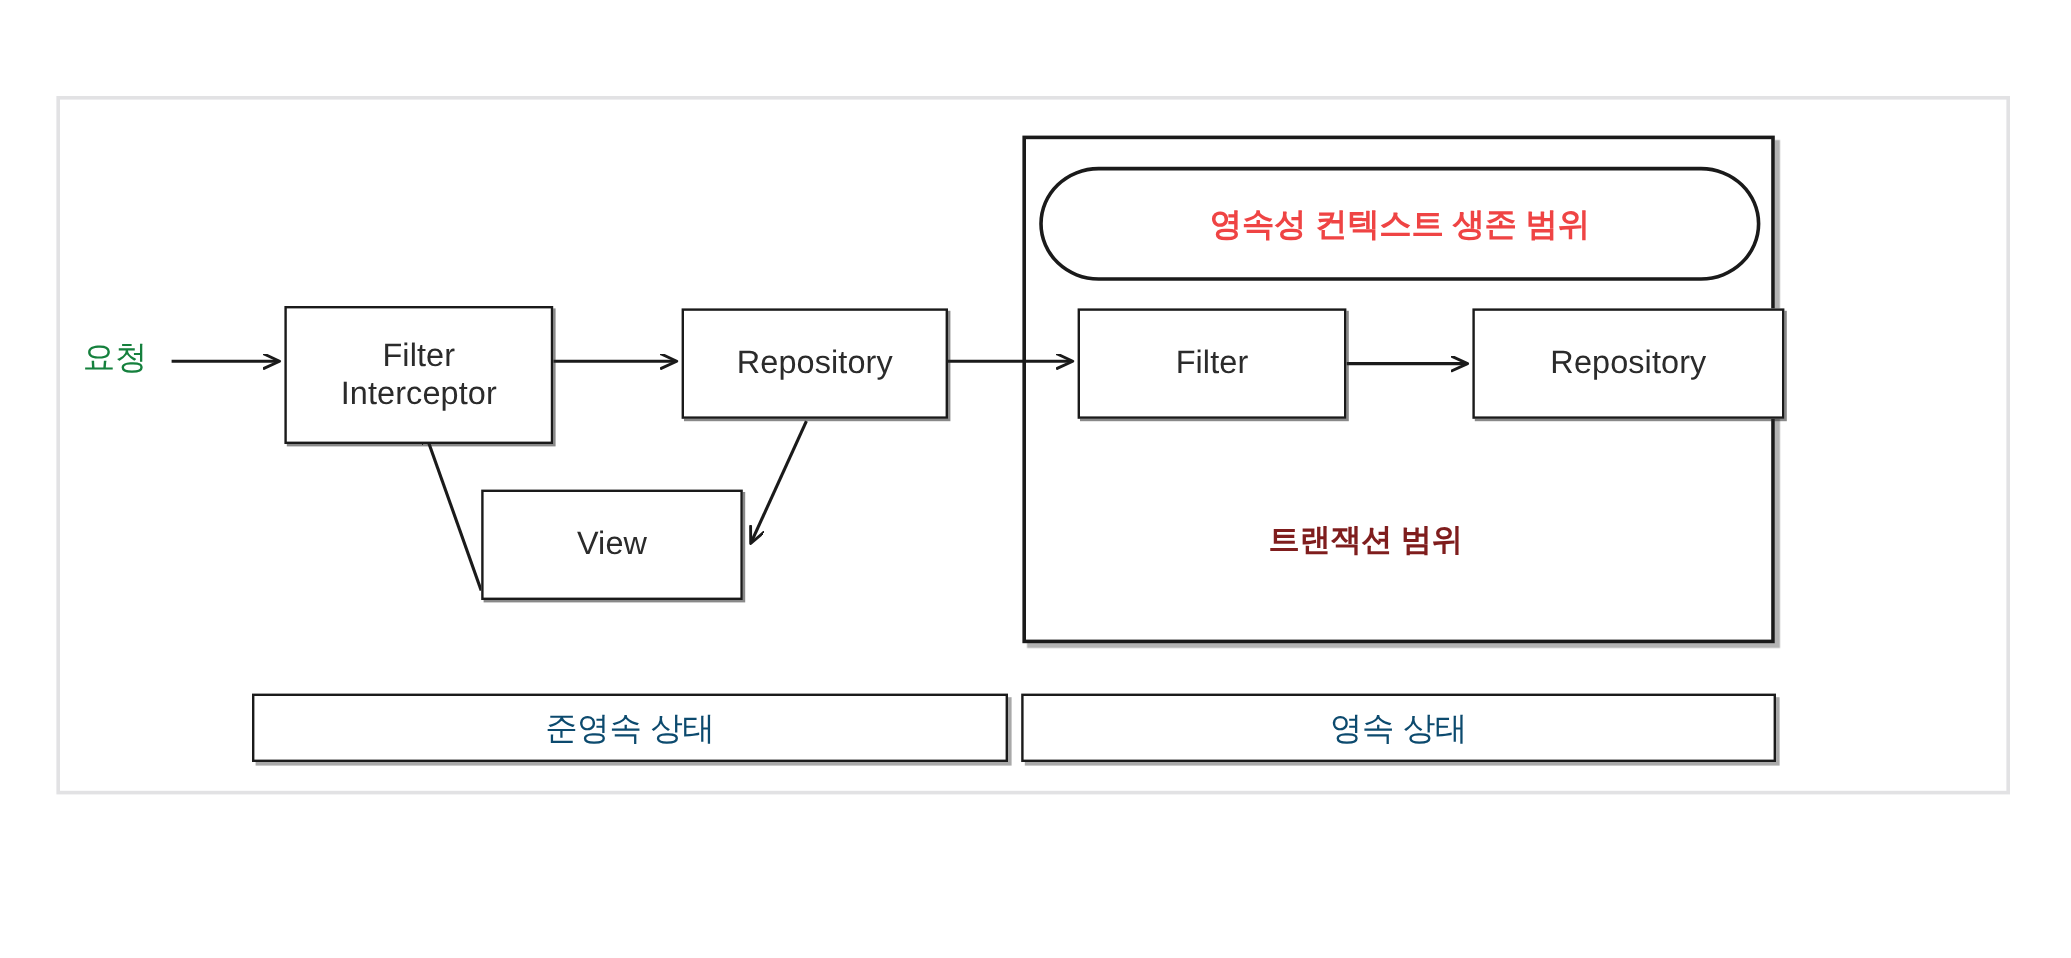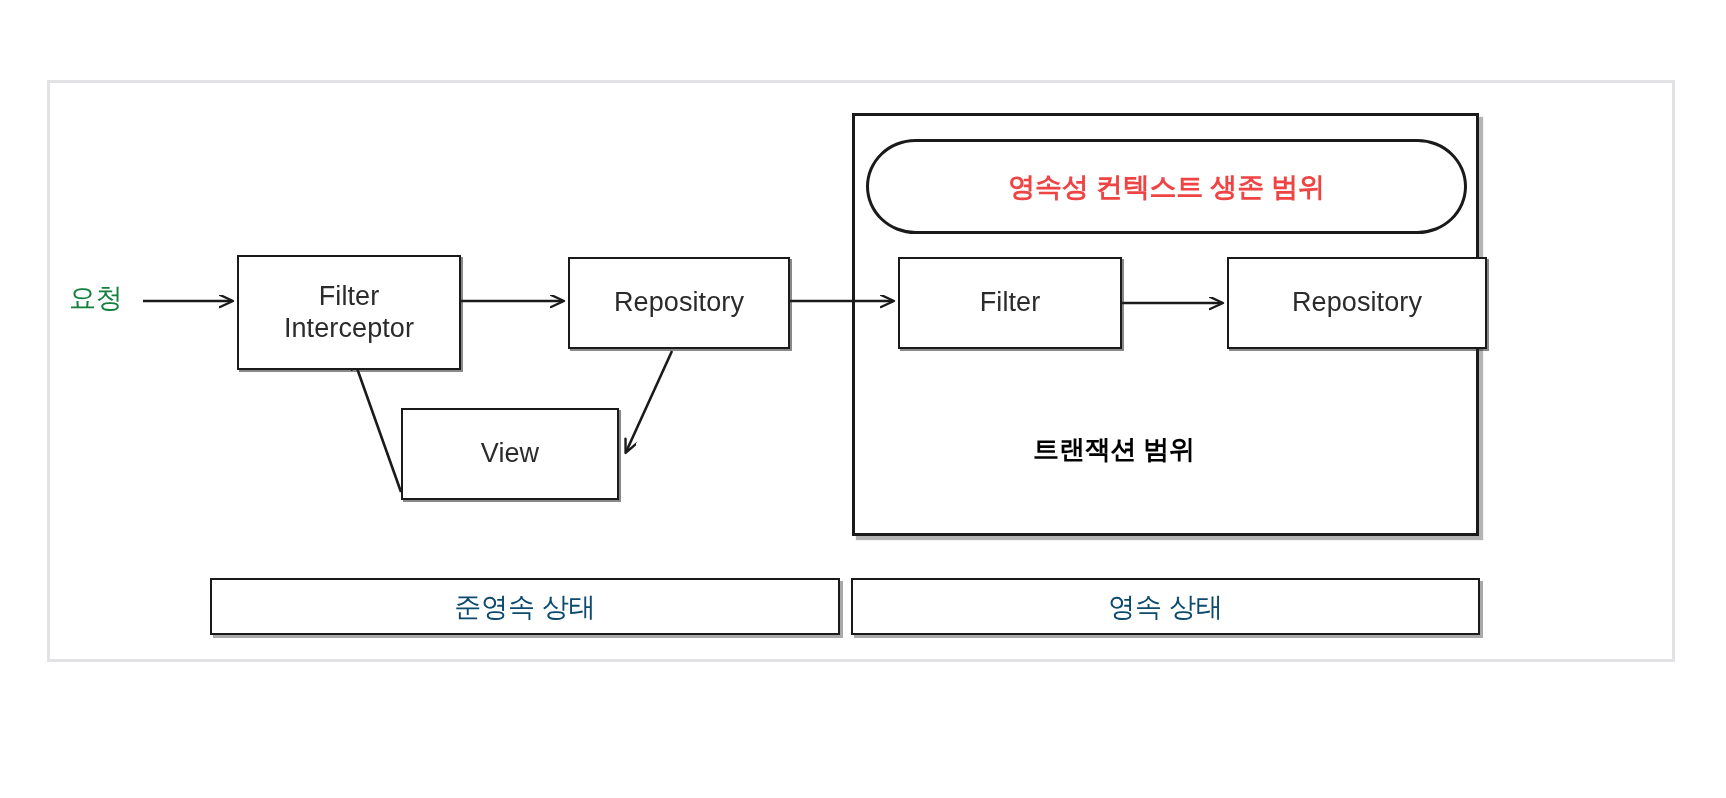--- a/index.html
+++ b/index.html
@@ -84,27 +84,27 @@
     justify-content: center;
   }
   #pc-scope .scope-label {
     font-size: 27px;
     font-weight: 700;
     color: #ef4444;
     letter-spacing: -0.2px;
   }
   #tx-label {
     position: absolute;
-    left: 828px;
+    left: 852px;
     top: 432px;
     width: 572px;
     text-align: center;
     font-size: 26px;
     font-weight: 700;
-    color: #000000;
+    color: #7f1d1d;
     letter-spacing: -0.2px;
   }
 
   .state-bar {
     position: absolute;
     box-sizing: border-box;
     border: 2.5px solid #1a1a1a;
     background: #ffffff;
     display: flex;
     align-items: center;

